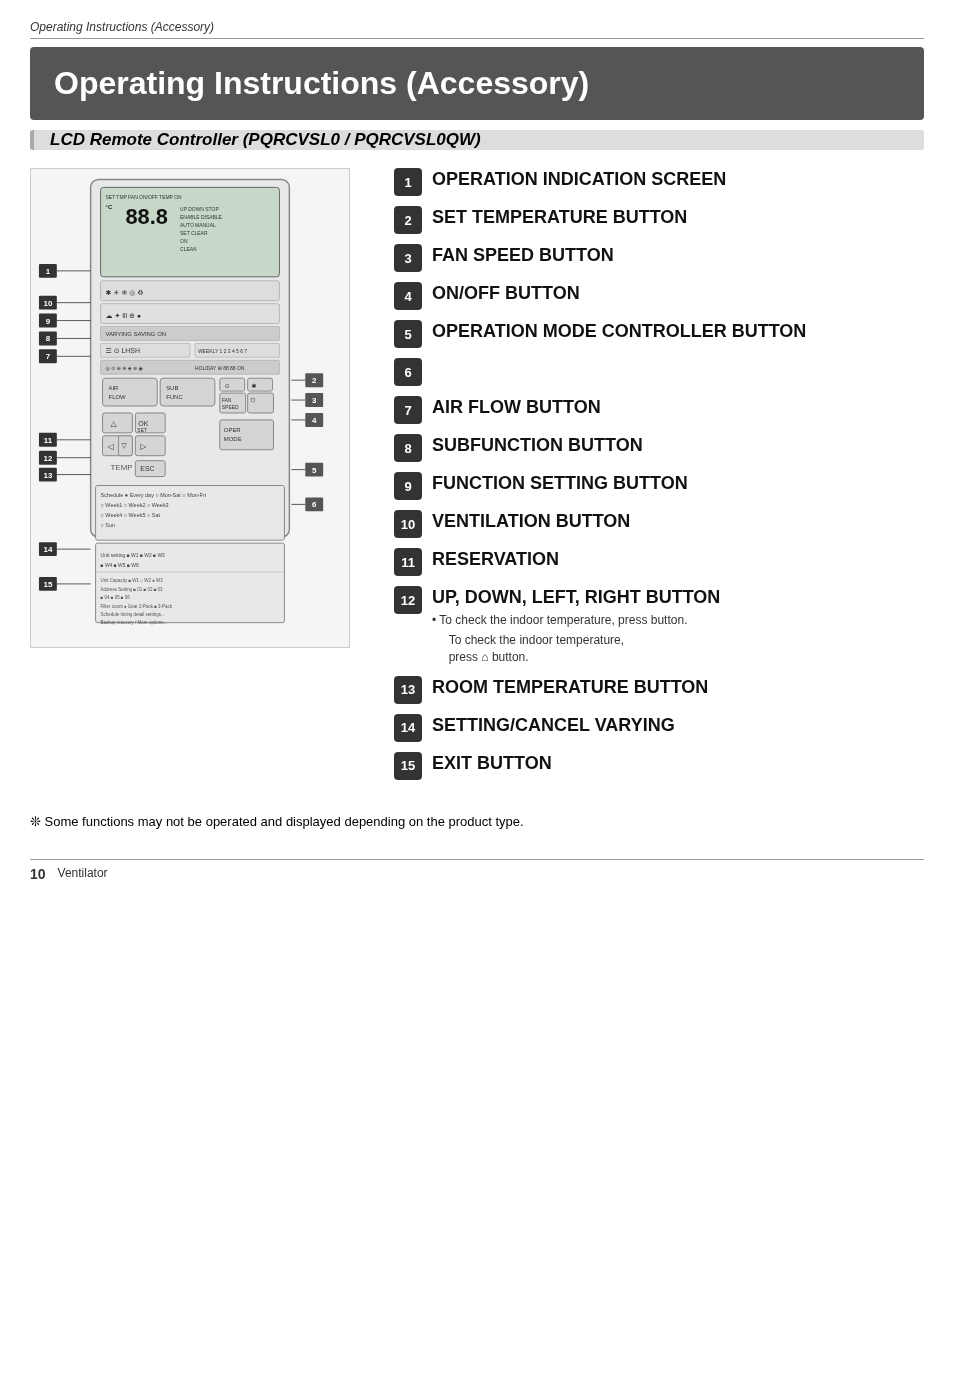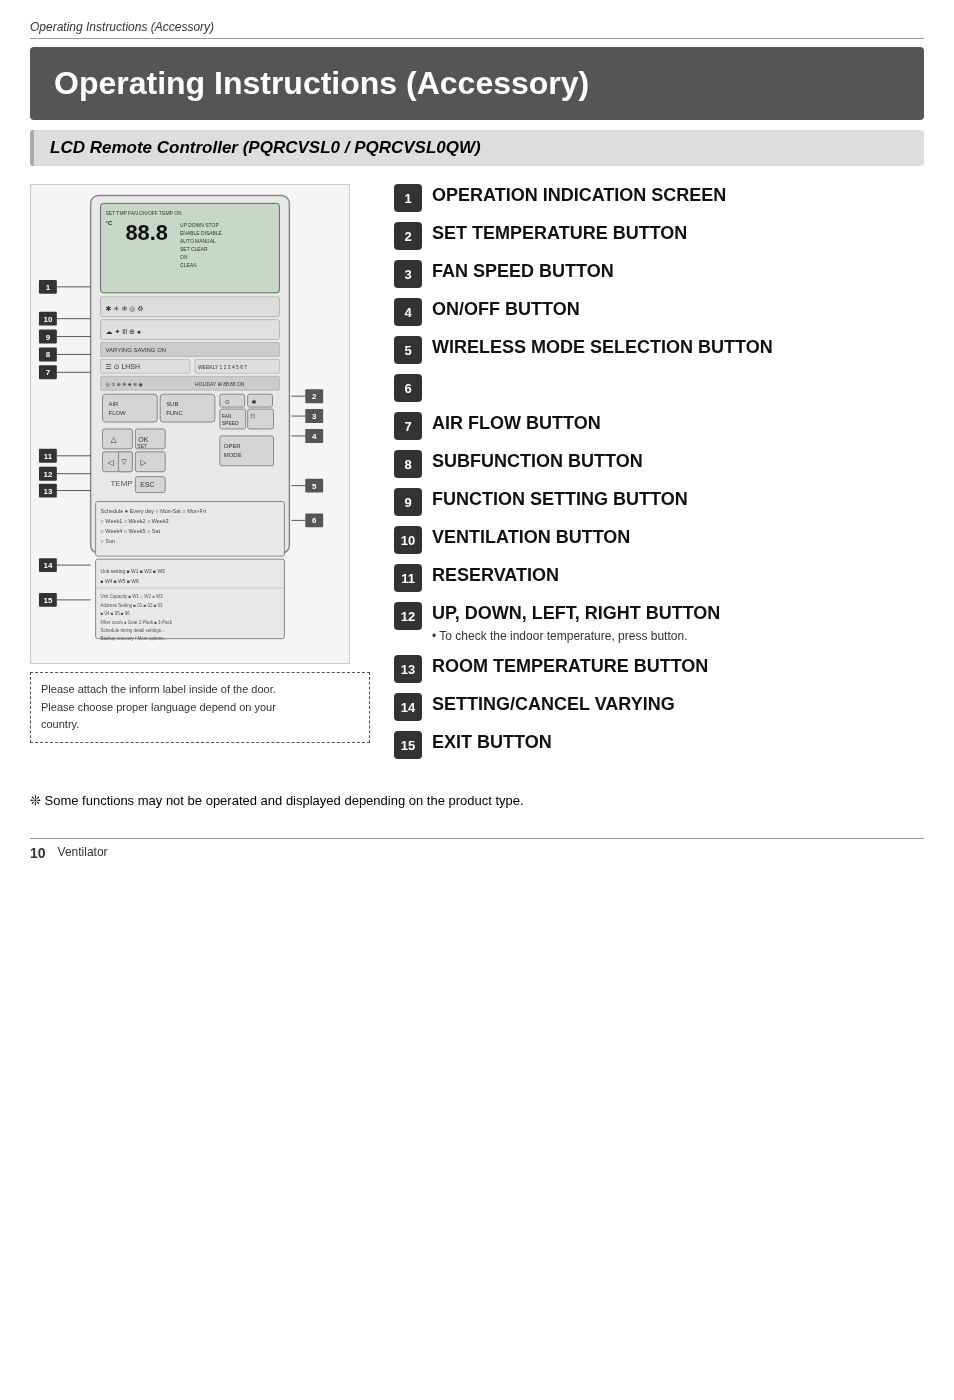--- a/index.html
+++ b/index.html
@@ -25,21 +25,21 @@
       padding: 18px 24px;
       margin-bottom: 10px;
       border-radius: 4px;
     }
     .main-title-box h1 {
       font-size: 32px;
       font-weight: 900;
     }
     .subtitle-box {
       background: #ddd;
-      padding: 8px 16px;
+      padding: 0 16px;
       margin-bottom: 18px;
       border-radius: 3px;
       border-left: 4px solid #aaa;
     }
     .subtitle-box span {
       font-size: 17px;
       font-weight: bold;
       font-style: italic;
     }
     .content-area {
@@ -297,25 +297,20 @@
         <line x1="26" y1="417" x2="60" y2="417" stroke="#333" stroke-width="0.8"></line>
 
         <line x1="276" y1="212" x2="262" y2="212" stroke="#333" stroke-width="0.8"></line>
         <line x1="276" y1="232" x2="262" y2="232" stroke="#333" stroke-width="0.8"></line>
         <line x1="276" y1="252" x2="262" y2="252" stroke="#333" stroke-width="0.8"></line>
         <line x1="276" y1="302" x2="262" y2="302" stroke="#333" stroke-width="0.8"></line>
         <line x1="276" y1="337" x2="262" y2="337" stroke="#333" stroke-width="0.8"></line>
       </svg>
     </div>
 
-    <div class="label-box">
-      <span>Please attach the inform label inside of the door.</span><br>
-      <span>Please choose proper language depend on your</span><br>
-      <span>country.</span>
-    </div>
   </div>
 
   <div class="right-panel">
     <ul class="item-list">
 
     <li>
           <span class="item-num num-dark">1</span>
           <div>
             <div class="item-text">OPERATION INDICATION SCREEN</div>
           </div>
@@ -334,21 +329,21 @@
         </li>
         <li>
           <span class="item-num num-dark">4</span>
           <div>
             <div class="item-text">ON/OFF BUTTON</div>
           </div>
         </li>
         <li>
           <span class="item-num num-dark">5</span>
           <div>
-            <div class="item-text">WIRELESS MODE SELECTION BUTTON</div>
+            <div class="item-text">OPERATION MODE CONTROLLER BUTTON</div>
           </div>
         </li>
         <li>
           <span class="item-num num-dark">6</span>
         </li>
         <li>
           <span class="item-num num-dark">7</span>
           <div>
             <div class="item-text">AIR FLOW BUTTON</div>
           </div>
@@ -375,20 +370,21 @@
           <span class="item-num num-dark">11</span>
           <div>
             <div class="item-text">RESERVATION</div>
           </div>
         </li>
         <li>
           <span class="item-num num-dark">12</span>
           <div>
             <div class="item-text">UP, DOWN, LEFT, RIGHT BUTTON</div>
             <div class="item-sub bullet">To check the indoor temperature, press   button.</div>
+            <div class="item-sub">&nbsp;&nbsp;&nbsp;&nbsp;&nbsp;To check the indoor temperature,<br>&nbsp;&nbsp;&nbsp;&nbsp;&nbsp;press ⌂ button.</div>
           </div>
         </li>
         <li>
           <span class="item-num num-dark">13</span>
           <div>
             <div class="item-text">ROOM TEMPERATURE BUTTON</div>
           </div>
         </li>
         <li>
           <span class="item-num num-dark">14</span>

